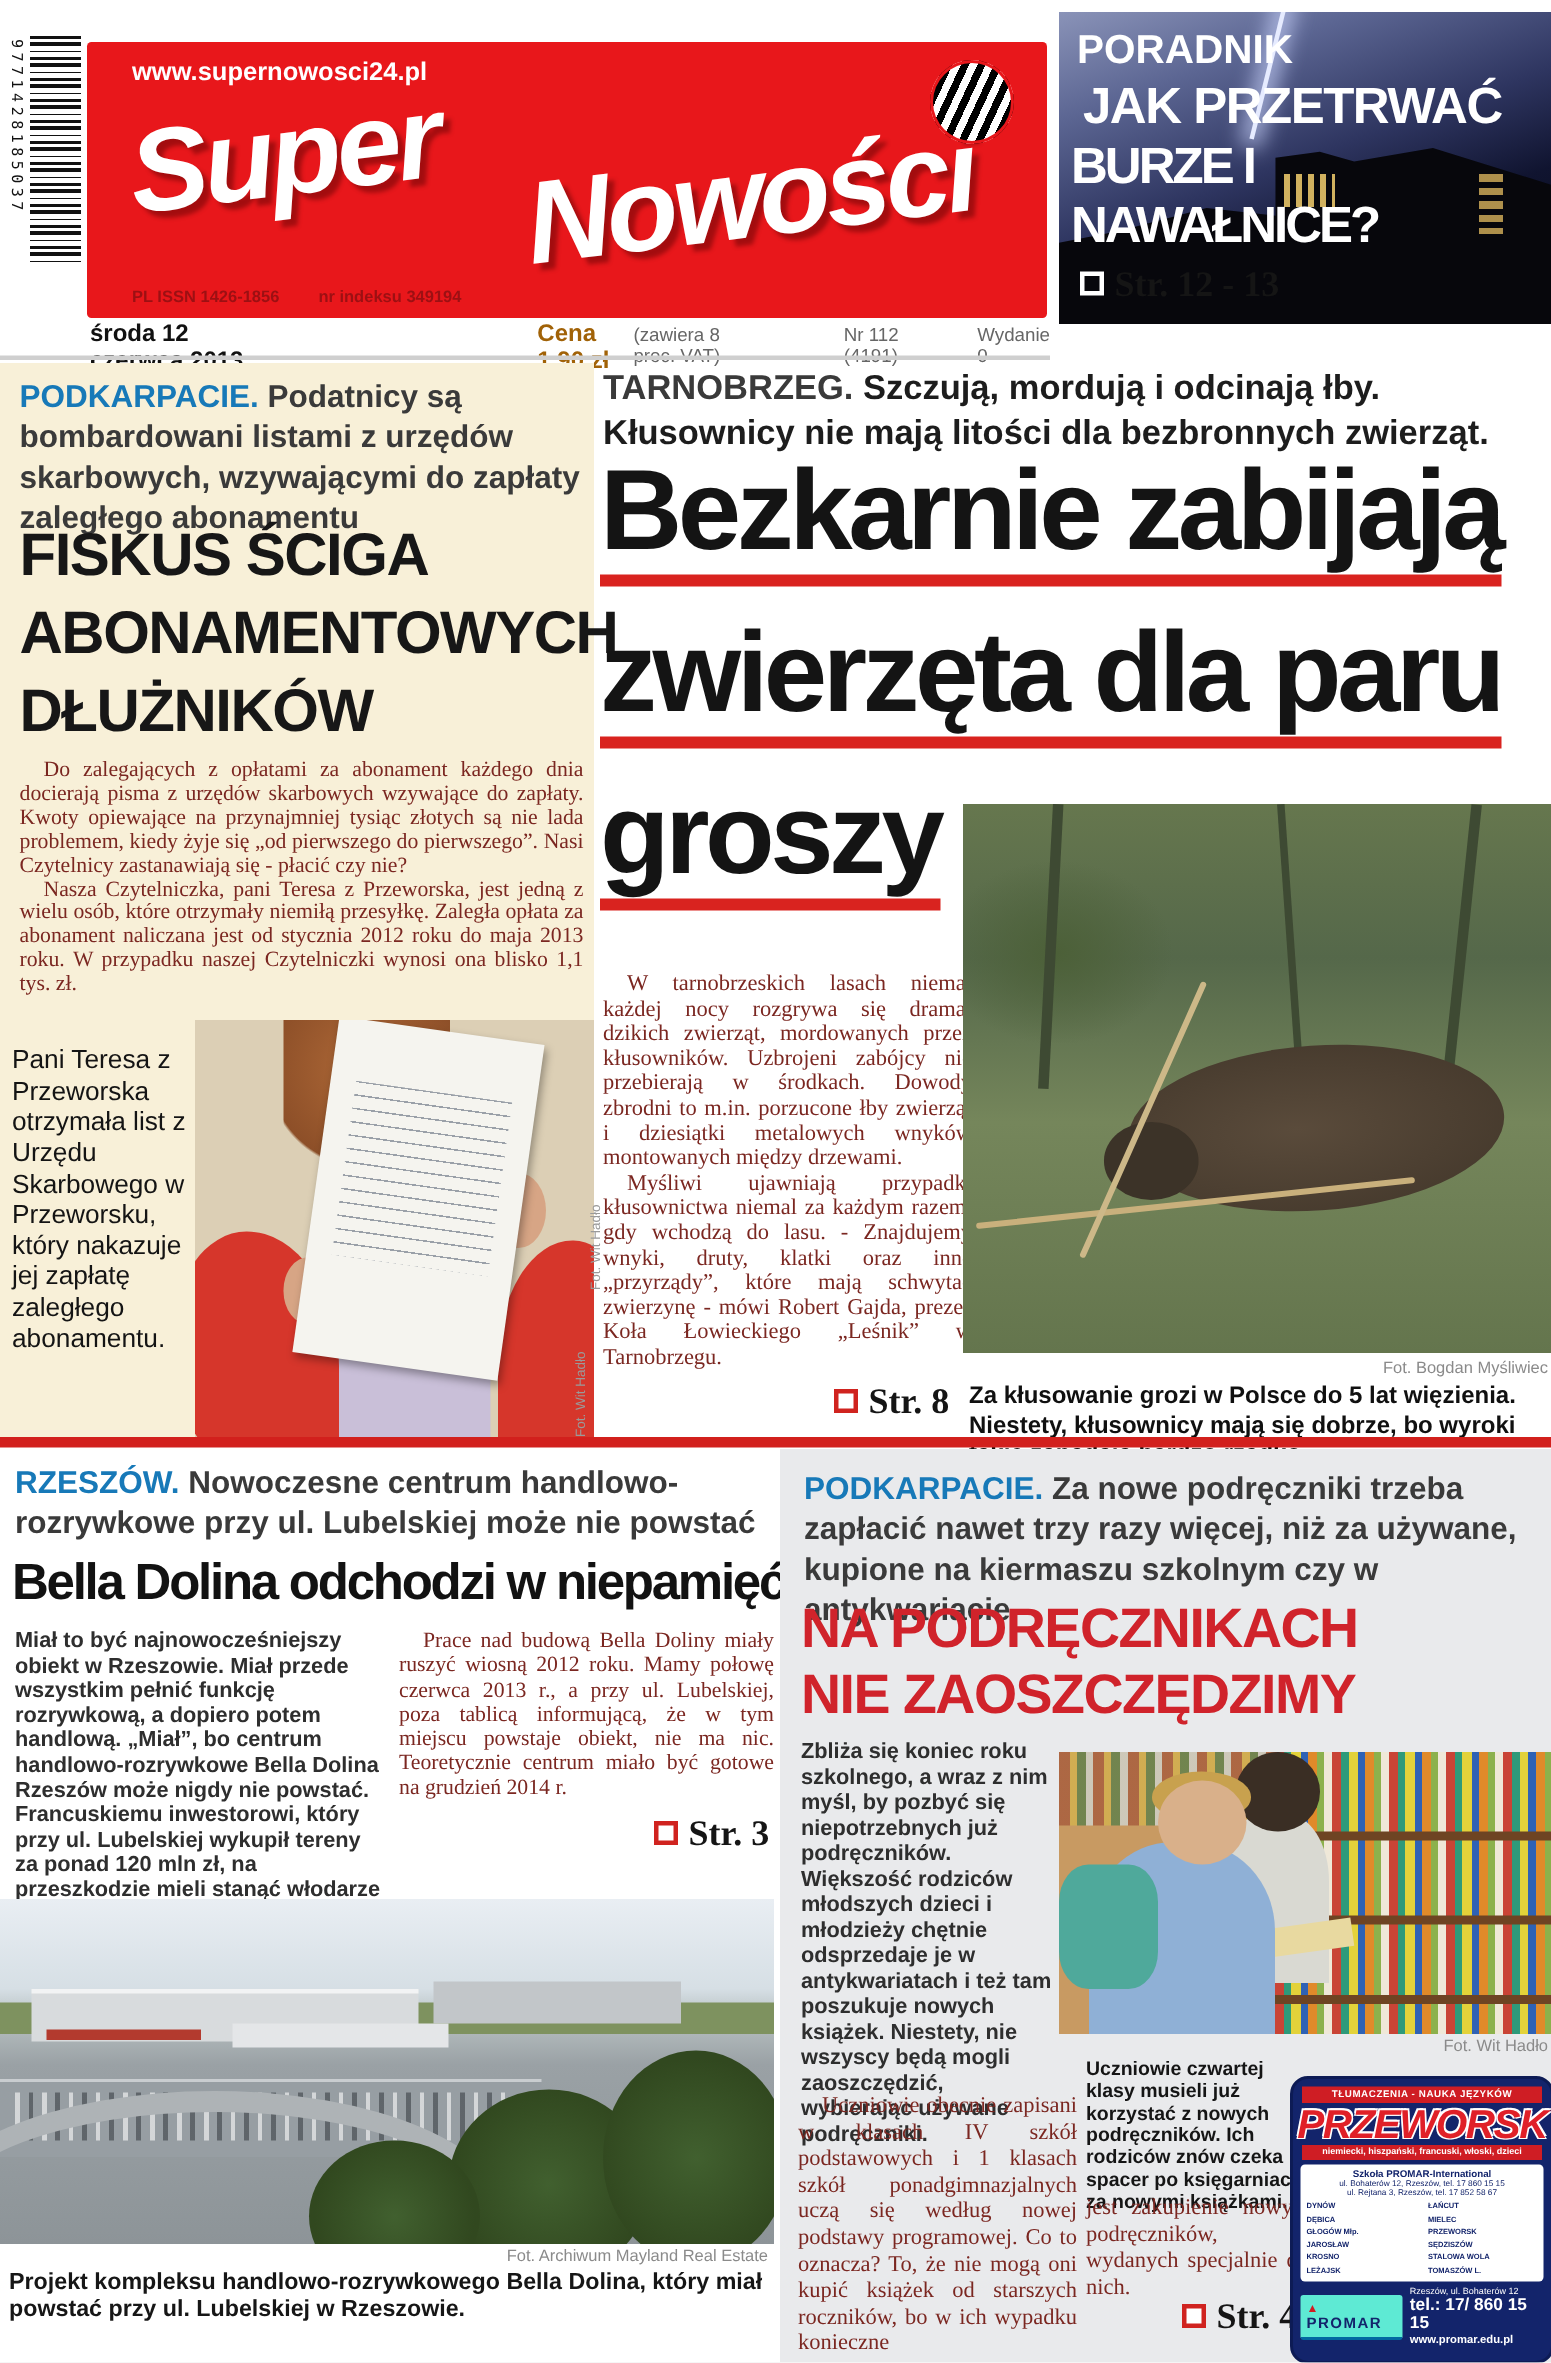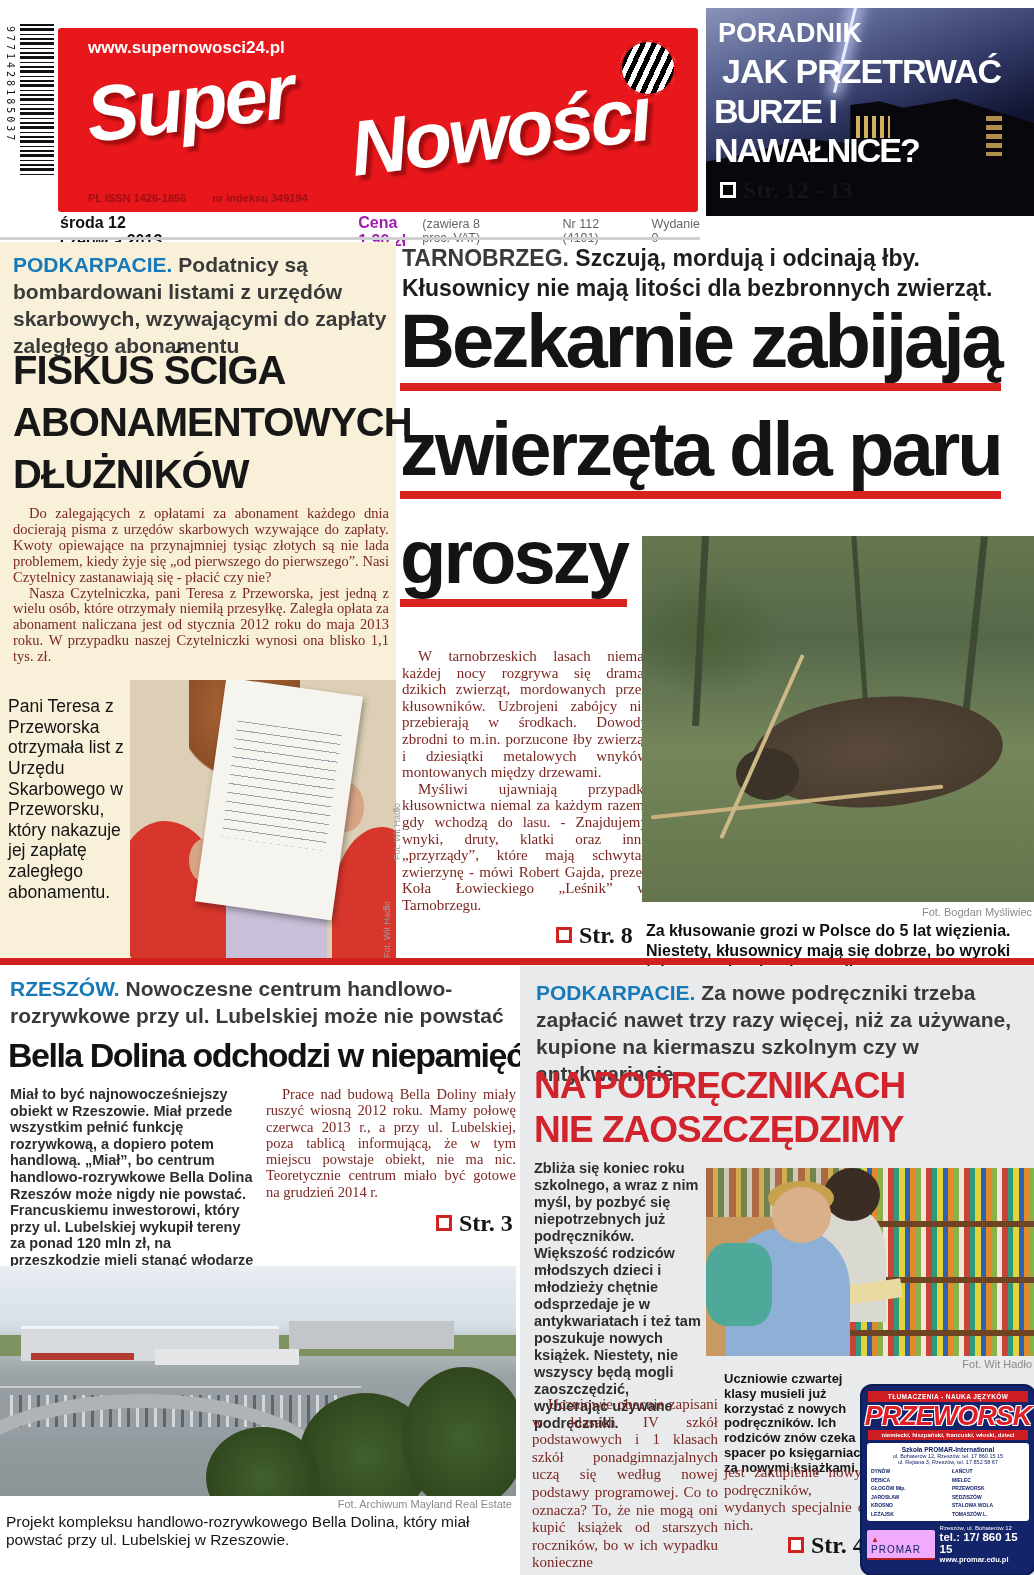--- a/index.html
+++ b/index.html
@@ -24,21 +24,21 @@
     letter-spacing:-3px;transform:rotate(-7deg);text-shadow:4px 5px 3px rgba(80,0,0,.45);}
   .logo-nowosci{position:absolute;left:292px;top:58px;color:#fff;font-size:78px;font-weight:bold;font-style:italic;
     letter-spacing:-3px;transform:rotate(-7deg);text-shadow:4px 5px 3px rgba(80,0,0,.45);}
   .globe{position:absolute;right:22px;top:12px;width:56px;height:56px;border-radius:50%;
     background:repeating-linear-gradient(115deg,#000 0 5px,#fff 5px 10px);box-shadow:0 0 0 2px #e8171b inset;}
   .mast-issn{position:absolute;left:30px;bottom:8px;color:#9c1013;font-size:11px;font-weight:bold;}
   .mast-issn span{margin-right:26px;}
 
   .dateline{left:60px;top:214px;width:640px;display:flex;align-items:baseline;}
   .d-date{font-weight:bold;font-size:16px;color:#111;}
-  .d-price{font-weight:bold;font-size:16px;color:#a21caf;margin-left:188px;}
+  .d-price{font-weight:bold;font-size:16px;color:#a16207;margin-left:188px;}
   .d-note{font-size:12.5px;color:#666;margin-left:10px;}
   .d-nr{font-size:12.5px;color:#666;margin-left:70px;}
   .d-wyd{font-size:12.5px;color:#666;margin-left:44px;}
   .date-rule{left:0;top:237px;width:700px;height:3px;background:#cfcfcf;}
 
   
   .promo{left:706px;top:8px;width:328px;height:208px;overflow:hidden;
     background:linear-gradient(160deg,#8a93b8 0%,#5c6693 22%,#2e3560 48%,#101430 68%,#05060f 100%);}
   .promo-lightning{position:absolute;left:138px;top:-6px;width:3px;height:92px;background:#e6ebff;
     transform:rotate(14deg);box-shadow:0 0 14px 5px rgba(205,215,255,.8);}
@@ -127,21 +127,21 @@
   .m-park1{position:absolute;left:0;top:52%;width:70%;height:22%;background:#979ea3;
     border-top:2px solid #c9cdd0;}
   .m-cars{position:absolute;left:2%;top:56%;width:64%;height:14%;
     background:repeating-linear-gradient(90deg,rgba(245,245,245,.65) 0 3px,transparent 3px 9px,rgba(40,45,50,.5) 9px 12px,transparent 12px 18px);}
   .m-road{position:absolute;left:-10%;bottom:-28%;width:70%;height:60%;border:14px solid #aeb3b6;border-radius:50%;background:transparent;}
   .m-tree{position:absolute;background:radial-gradient(circle,#41602f 0%,#31481f 70%);border-radius:50%;}
   .m-t1{left:58%;bottom:-10%;width:26%;height:55%;}
   .m-t2{left:78%;bottom:-6%;width:24%;height:62%;}
   .m-t3{left:40%;bottom:-14%;width:22%;height:44%;}
   .mall-credit{left:200px;top:1498px;width:312px;text-align:right;}
-  .bella-caption{left:6px;top:1513px;width:508px;font-weight:normal;font-size:15.5px;color:#161616;}
+  .bella-caption{left:6px;top:1513px;width:508px;font-weight:bold;font-size:15.5px;color:#161616;}
 
   
   .gray-bg{left:520px;top:966px;width:514px;height:609px;background:#e9eaec;}
   .pod-kicker{left:536px;top:980px;width:484px;}
   .pod-headline{left:534px;top:1064px;font-size:37px;font-weight:800;color:#d0232b;line-height:1.2;letter-spacing:-1px;}
   .pod-lead{left:534px;top:1160px;width:172px;font-weight:bold;font-size:14.5px;line-height:17px;color:#2e2e2e;}
   .book-photo{left:706px;top:1168px;width:328px;height:188px;overflow:hidden;background:#c89a62;}
   .b-shelfbg{position:absolute;left:44%;top:0;width:56%;height:100%;
     background:repeating-linear-gradient(90deg,#c94436 0 6px,#2e9a7a 6px 11px,#e3d23a 11px 17px,#2f62b5 17px 22px,#e08a2a 22px 28px,#8cb14c 28px 33px,#efe8d8 33px 38px);}
   .b-board{position:absolute;left:40%;width:60%;height:6px;background:#6e4423;}
@@ -168,22 +168,22 @@
     padding:2px 0;letter-spacing:.4px;}
   .ad-title{color:#e02028;font-size:27px;font-weight:800;font-style:italic;text-align:center;letter-spacing:-1px;
     line-height:1.05;text-shadow:1px 1px 0 #fff,-1px -1px 0 #fff,1px -1px 0 #fff,-1px 1px 0 #fff;}
   .ad-band2{margin:0 6px;background:#cf1d24;color:#fff;font-size:6px;font-weight:bold;text-align:center;padding:2px 0;}
   .ad-white{margin:3px 5px;background:#fff;border-radius:3px;padding:3px 4px;color:#13246b;}
   .ad-school1{font-size:6.5px;font-weight:bold;text-align:center;}
   .ad-school2,.ad-school3{font-size:5.5px;text-align:center;}
   .ad-cities{display:flex;gap:8px;margin-top:2px;font-size:5px;font-weight:bold;}
   .ad-cities>div{flex:1;line-height:1.7;}
   .ad-bottom{display:flex;align-items:center;gap:5px;padding:1px 5px;}
-  .ad-logo{background:#f0abfc;border-radius:2px;padding:3px 4px;color:#13246b;font-weight:400;font-size:10px;
-    letter-spacing:1px;border-bottom:2px solid #b91c1c;}
+  .ad-logo{background:#5eead4;border-radius:2px;padding:3px 4px;color:#13246b;font-weight:700;font-size:10px;
+    letter-spacing:1px;border-bottom:2px solid #0369a1;}
   .ad-logo .tri{color:#cf1d24;font-size:8px;}
   .ad-contact{color:#fff;}
   .ad-addr{font-size:6px;}
   .ad-phone{font-size:11.5px;font-weight:800;}
   .ad-web{font-size:7.5px;font-weight:bold;}
 </style>
 </head>
 <body>
 
 <div class="page">

